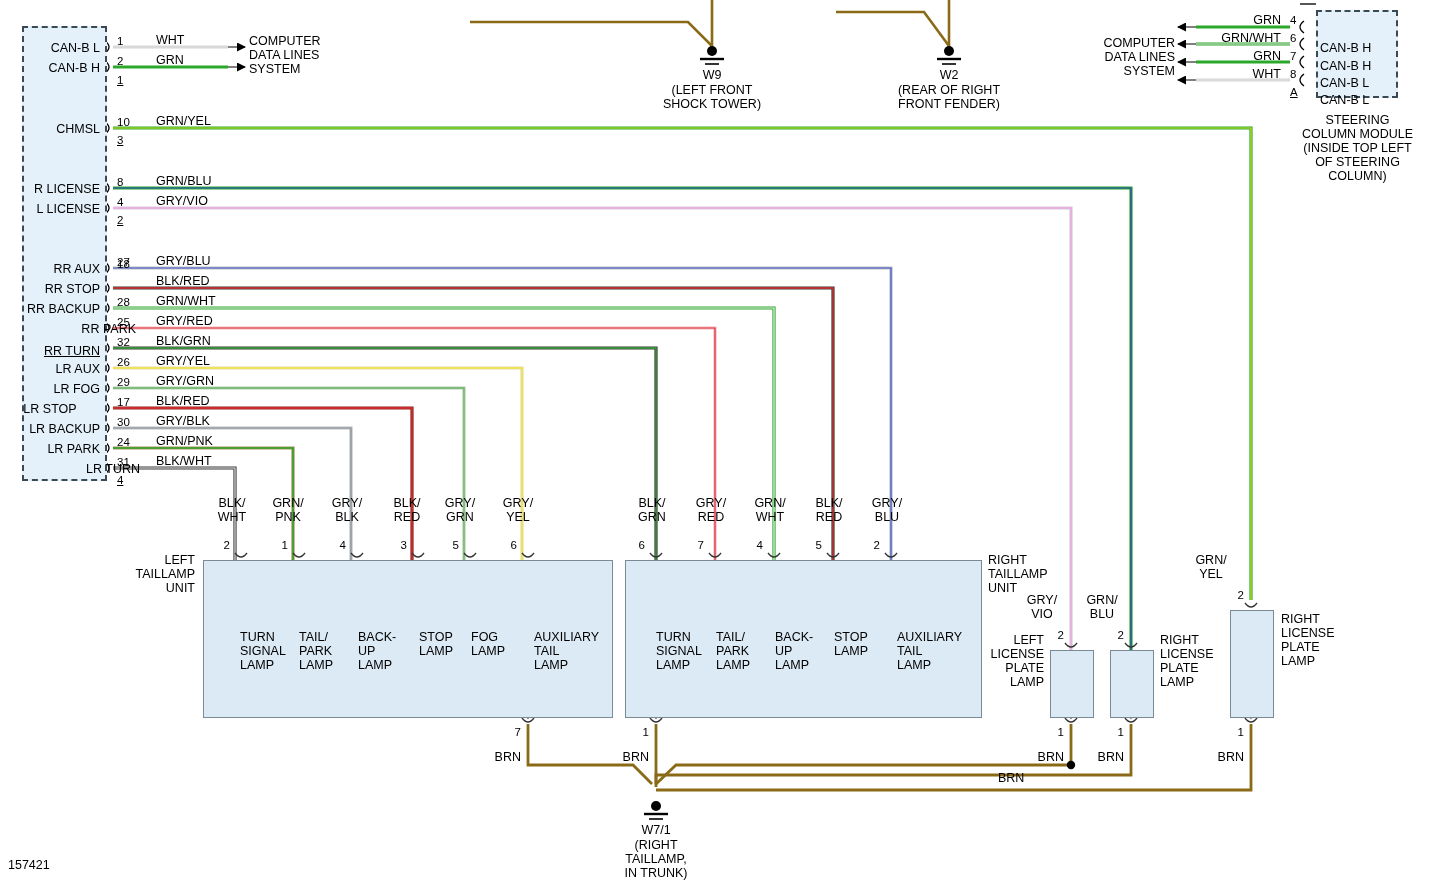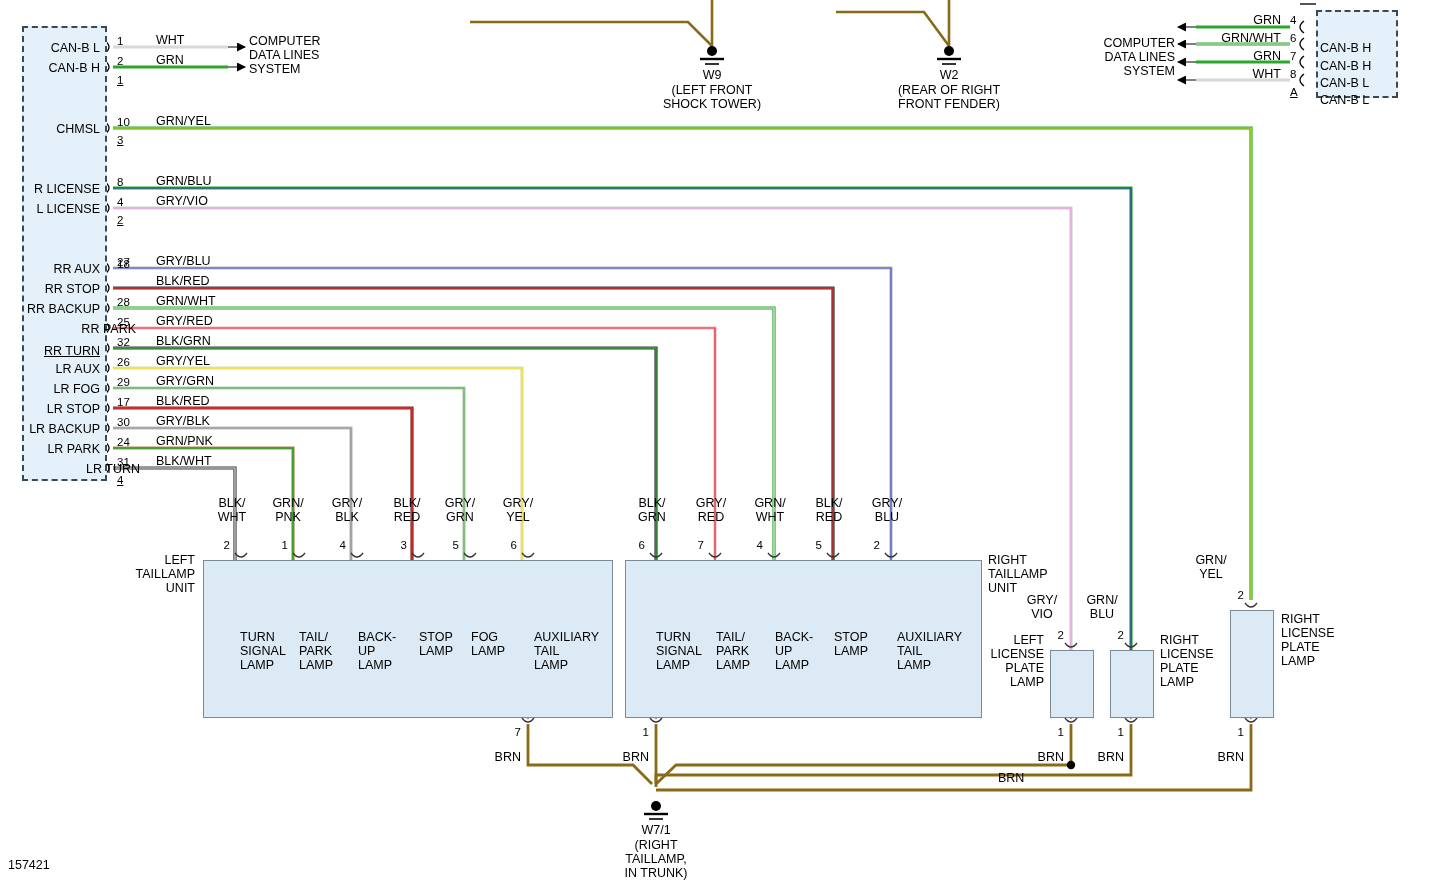--- a/index.html
+++ b/index.html
@@ -308,21 +308,21 @@
   <div class="t tr" style="left:0;top:122px;width:100px;">CHMSL</div>
   <div class="t tr" style="left:0;top:182px;width:100px;">R LICENSE</div>
   <div class="t tr" style="left:0;top:202px;width:100px;">L LICENSE</div>
   <div class="t tr" style="left:0;top:262px;width:100px;">RR AUX</div>
   <div class="t tr" style="left:0;top:282px;width:100px;">RR STOP</div>
   <div class="t tr" style="left:0;top:302px;width:100px;">RR BACKUP</div>
   <div class="t tr" style="left:0;top:322px;width:100px;padding-left:36px;">RR PARK</div>
   <div class="t tr" style="left:0;top:344px;width:100px;text-decoration:underline;">RR TURN</div>
   <div class="t tr" style="left:0;top:362px;width:100px;">LR AUX</div>
   <div class="t tr" style="left:0;top:382px;width:100px;">LR FOG</div>
-  <div class="t tr" style="left:0;top:402px;width:100px;">LR STOP</div>
+  <div class="t tr" style="left:0;top:402px;width:100px;text-align:center;">LR STOP</div>
   <div class="t tr" style="left:0;top:422px;width:100px;">LR BACKUP</div>
   <div class="t tr" style="left:0;top:442px;width:100px;">LR PARK</div>
   <div class="t tr" style="left:0;top:462px;width:100px;padding-left:40px;">LR TURN</div>
 
   <div class="t sm" style="left:117px;top:34px;">1</div>
   <div class="t sm" style="left:117px;top:54px;">2</div>
   <div class="t sm" style="left:117px;top:115px;">10</div>
   <div class="t sm" style="left:117px;top:175px;">8</div>
   <div class="t sm" style="left:117px;top:195px;">4</div>
   <div class="t sm" style="left:117px;top:255px;">27</div>
@@ -383,20 +383,25 @@
   <div class="t sm u" style="left:1290px;top:85px;">A</div>
 
   <div class="t" style="left:1320px;top:41px;">CAN-B H</div>
   <div class="t" style="left:1320px;top:59px;">CAN-B H</div>
   <div class="t" style="left:1320px;top:76px;">CAN-B L</div>
   <div class="t" style="left:1320px;top:93px;">CAN-B L</div>
 
   <div class="t tr" style="left:1040px;top:36px;width:135px;">COMPUTER
 DATA LINES
 SYSTEM</div>
+  <div class="t tc" style="left:1285px;top:113px;width:145px;">STEERING
+COLUMN MODULE
+(INSIDE TOP LEFT
+OF STEERING
+COLUMN)</div>
 
   <div class="t tc" style="left:205px;top:496px;width:54px;">BLK/
 WHT</div>
   <div class="t tc" style="left:261px;top:496px;width:54px;">GRN/
 PNK</div>
   <div class="t tc" style="left:320px;top:496px;width:54px;">GRY/
 BLK</div>
   <div class="t tc" style="left:380px;top:496px;width:54px;">BLK/
 RED</div>
   <div class="t tc" style="left:433px;top:496px;width:54px;">GRY/

